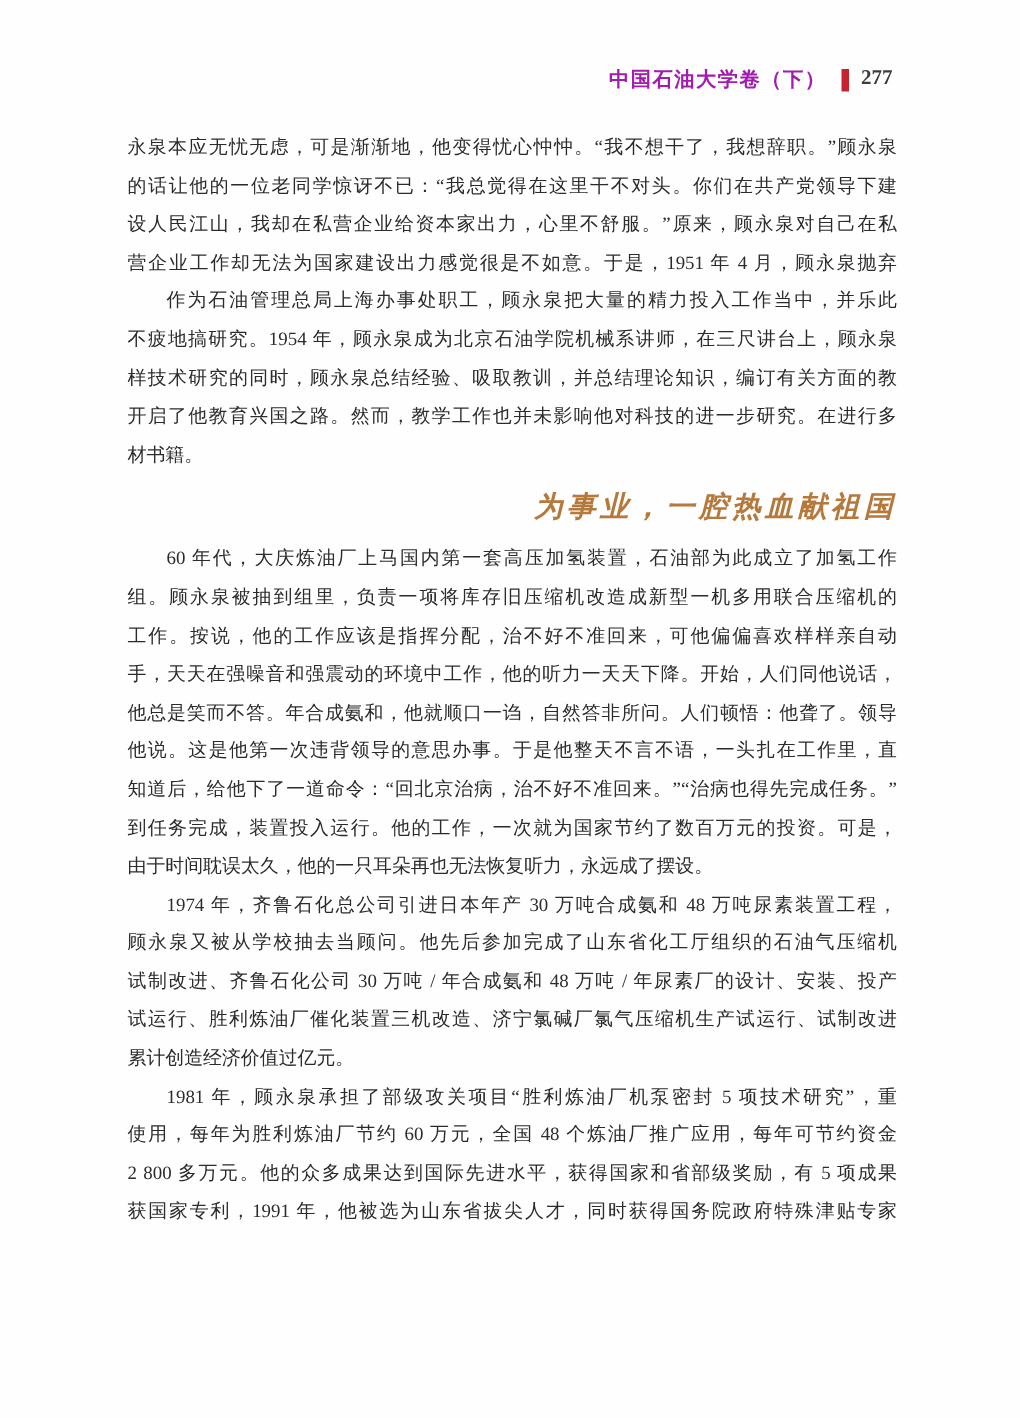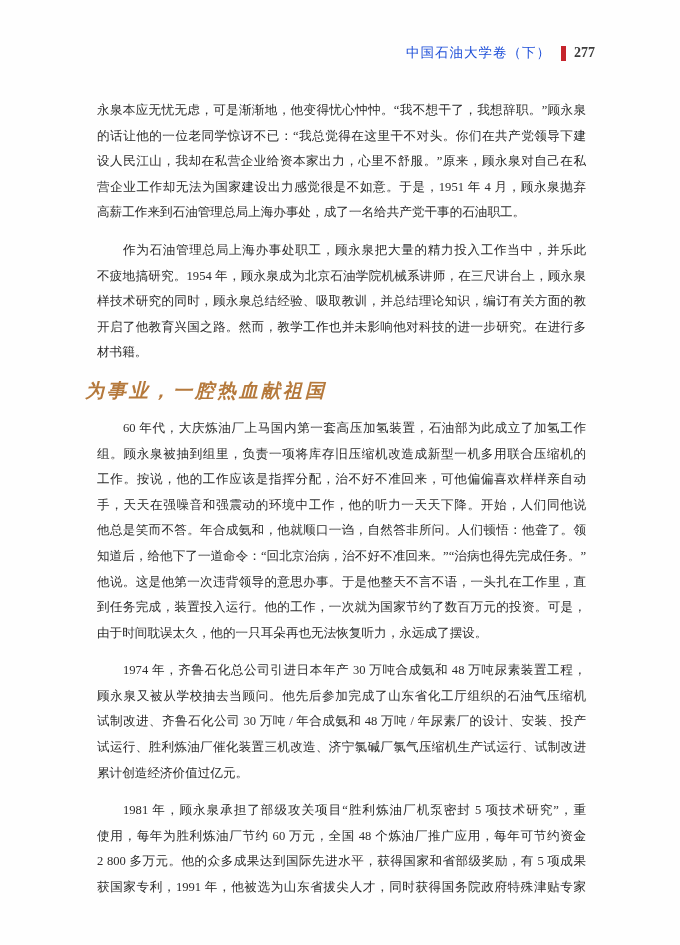--- a/index.html
+++ b/index.html
@@ -16,62 +16,62 @@
   }
   
   .running-header {
     position:absolute;
     top:44px; right:85px;
     display:flex; align-items:center;
     font-size:13.5px;
     letter-spacing:1px;
   }
   .book-title {
-    color:#1d4ed8;
-    font-weight:normal;
+    color:#a21caf;
+    font-weight:bold;
   }
   .sep-bar {
     display:inline-block;
     width:5px; height:15px;
     background:#c5242c;
     margin:0 8px 0 10px;
   }
   .page-number {
     color:#3c3c3c;
     letter-spacing:0;
     font-size:14px;
     font-weight:bold;
   }
   
   .body-text {
     position:absolute;
     left:85px; top:86px;
     width:513px;
     color:#2b2b2b;
   }
-  .para { margin:12px; padding:0; }
+  .para { margin:0; padding:0; }
   .tline {
     font-size:12.6px;
     line-height:25.6px;
     height:25.6px;
     text-align:justify;
     text-align-last:justify;
     overflow:hidden;
     white-space:normal;
   }
   .tline.lastline {
     text-align-last:left;
   }
   .tline.indent {
     text-indent:26px;
   }
   
   .section-heading {
     margin:10px 0 8px 0;
-    text-align:left;
+    text-align:right;
     color:#b5793c;
     font-size:19px;
     font-weight:bold;
     font-style:italic;
     letter-spacing:3px;
     line-height:26px;
     height:26px;
     font-family:"Liberation Serif","DejaVu Serif",serif;
   }
 </style>
@@ -86,41 +86,40 @@
     <span class="page-number">277</span>
   </div>
 
   <div class="body-text">
 
     <div class="para">
       <div class="tline">永泉本应无忧无虑，可是渐渐地，他变得忧心忡忡。“我不想干了，我想辞职。”顾永泉</div>
       <div class="tline">的话让他的一位老同学惊讶不已：“我总觉得在这里干不对头。你们在共产党领导下建</div>
       <div class="tline">设人民江山，我却在私营企业给资本家出力，心里不舒服。”原来，顾永泉对自己在私</div>
       <div class="tline">营企业工作却无法为国家建设出力感觉很是不如意。于是，1951 年 4 月，顾永泉抛弃</div>
-      <div class="tline lastline">高薪工作来到石油管理总局上海办事处，成了一名给共产党干事的石油职工。</div>
     </div>
 
     <div class="para">
       <div class="tline indent">作为石油管理总局上海办事处职工，顾永泉把大量的精力投入工作当中，并乐此</div>
       <div class="tline">不疲地搞研究。1954 年，顾永泉成为北京石油学院机械系讲师，在三尺讲台上，顾永泉</div>
       <div class="tline">样技术研究的同时，顾永泉总结经验、吸取教训，并总结理论知识，编订有关方面的教</div>
       <div class="tline">开启了他教育兴国之路。然而，教学工作也并未影响他对科技的进一步研究。在进行多</div>
       <div class="tline lastline">材书籍。</div>
     </div>
 
     <div class="section-heading">为事业，一腔热血献祖国</div>
 
     <div class="para">
       <div class="tline indent">60 年代，大庆炼油厂上马国内第一套高压加氢装置，石油部为此成立了加氢工作</div>
       <div class="tline">组。顾永泉被抽到组里，负责一项将库存旧压缩机改造成新型一机多用联合压缩机的</div>
       <div class="tline">工作。按说，他的工作应该是指挥分配，治不好不准回来，可他偏偏喜欢样样亲自动</div>
       <div class="tline">手，天天在强噪音和强震动的环境中工作，他的听力一天天下降。开始，人们同他说话，</div>
       <div class="tline">他总是笑而不答。年合成氨和，他就顺口一诌，自然答非所问。人们顿悟：他聋了。领导</div>
+      <div class="tline">他说。这是他第一次违背领导的意思办事。于是他整天不言不语，一头扎在工作里，直</div>
       <div class="tline">知道后，给他下了一道命令：“回北京治病，治不好不准回来。”“治病也得先完成任务。”</div>
-      <div class="tline">他说。这是他第一次违背领导的意思办事。于是他整天不言不语，一头扎在工作里，直</div>
       <div class="tline">到任务完成，装置投入运行。他的工作，一次就为国家节约了数百万元的投资。可是，</div>
       <div class="tline lastline">由于时间耽误太久，他的一只耳朵再也无法恢复听力，永远成了摆设。</div>
     </div>
 
     <div class="para">
       <div class="tline indent">1974 年，齐鲁石化总公司引进日本年产 30 万吨合成氨和 48 万吨尿素装置工程，</div>
       <div class="tline">顾永泉又被从学校抽去当顾问。他先后参加完成了山东省化工厅组织的石油气压缩机</div>
       <div class="tline">试制改进、齐鲁石化公司 30 万吨 / 年合成氨和 48 万吨 / 年尿素厂的设计、安装、投产</div>
       <div class="tline">试运行、胜利炼油厂催化装置三机改造、济宁氯碱厂氯气压缩机生产试运行、试制改进</div>
       <div class="tline lastline">累计创造经济价值过亿元。</div>

